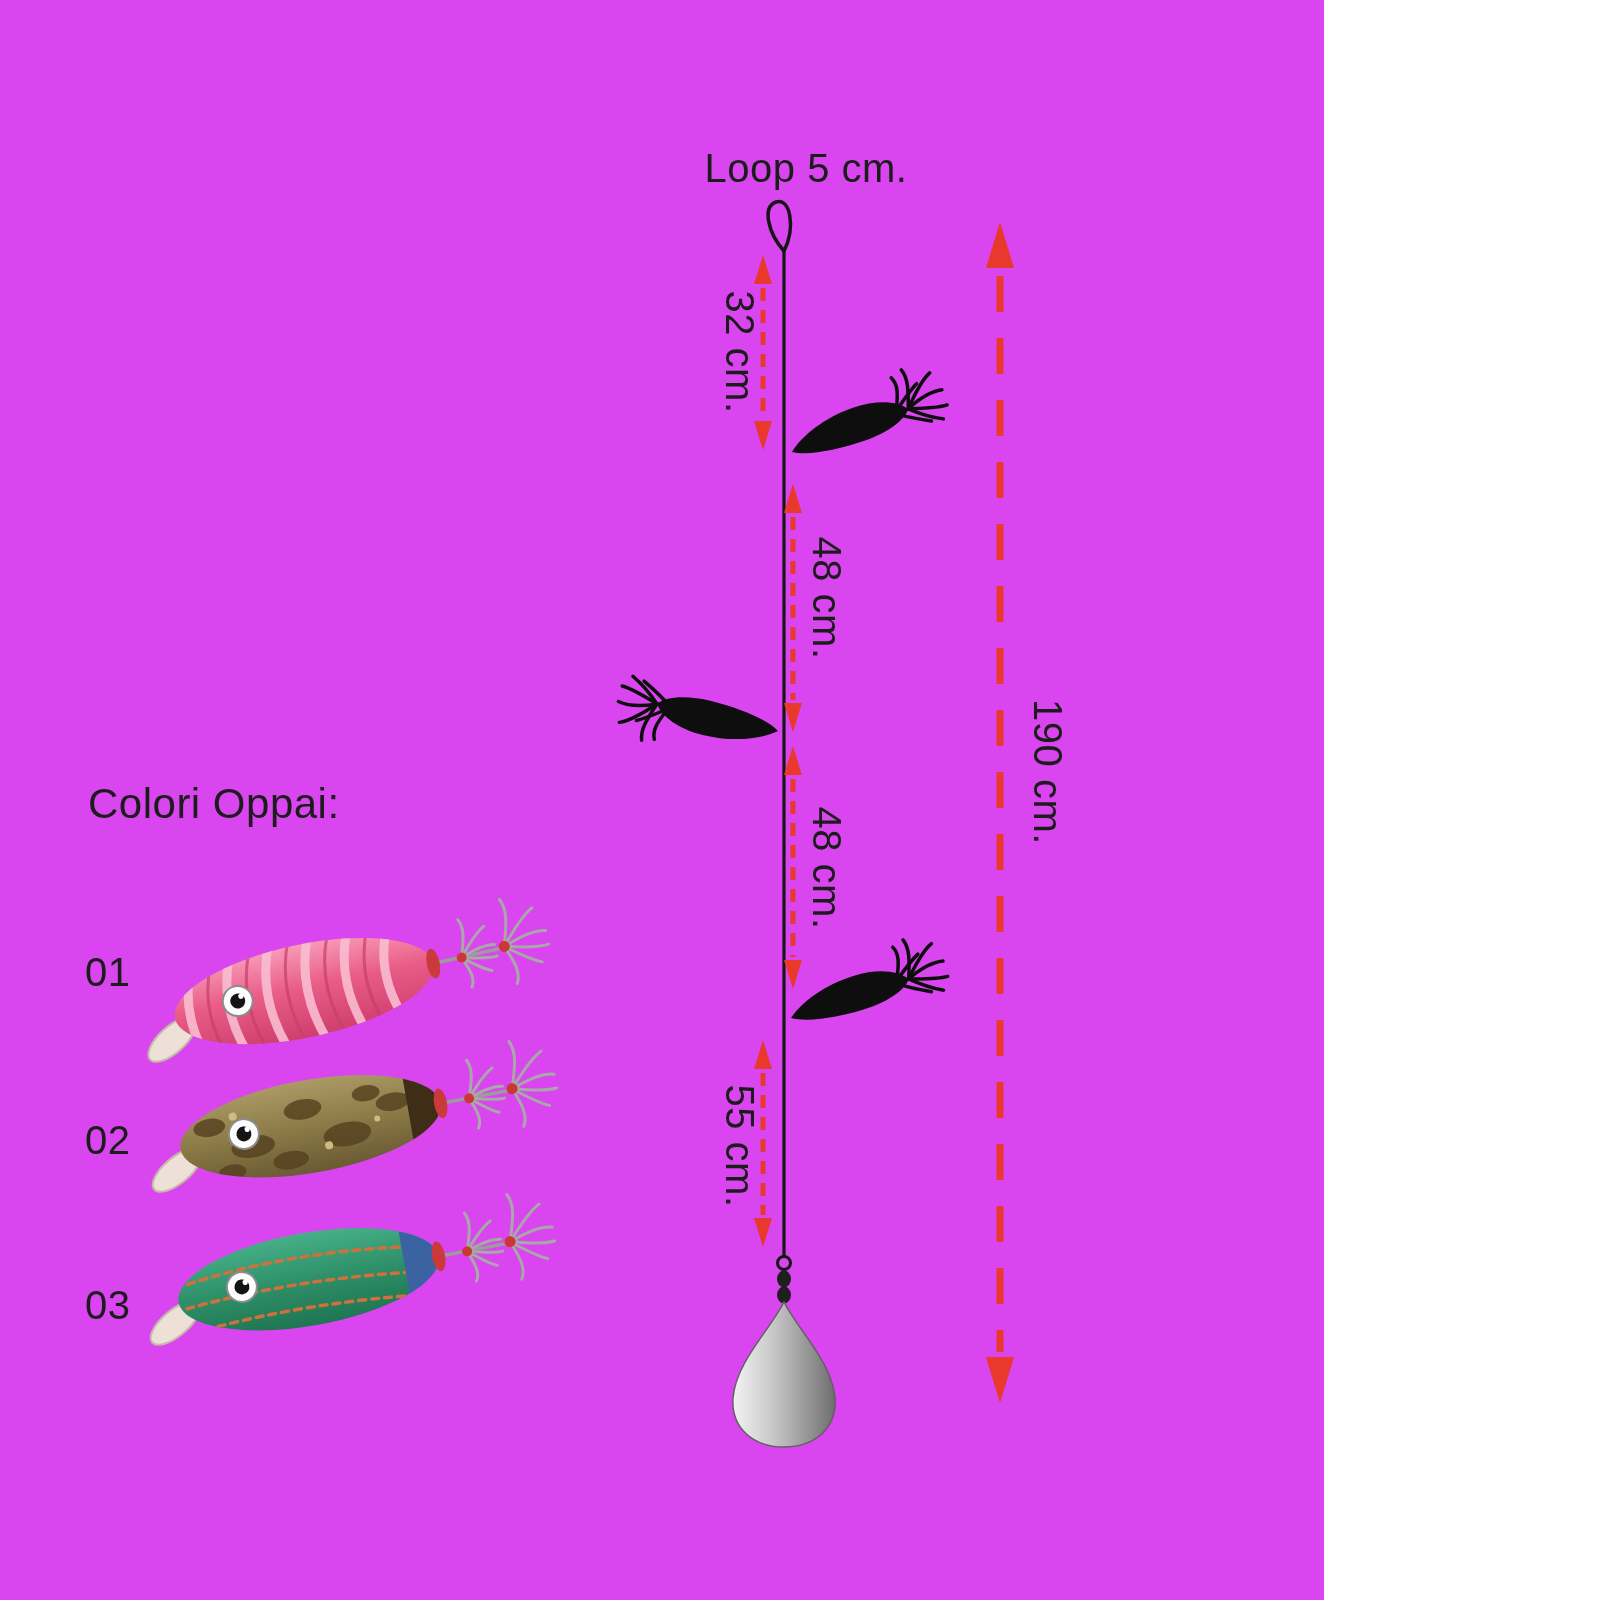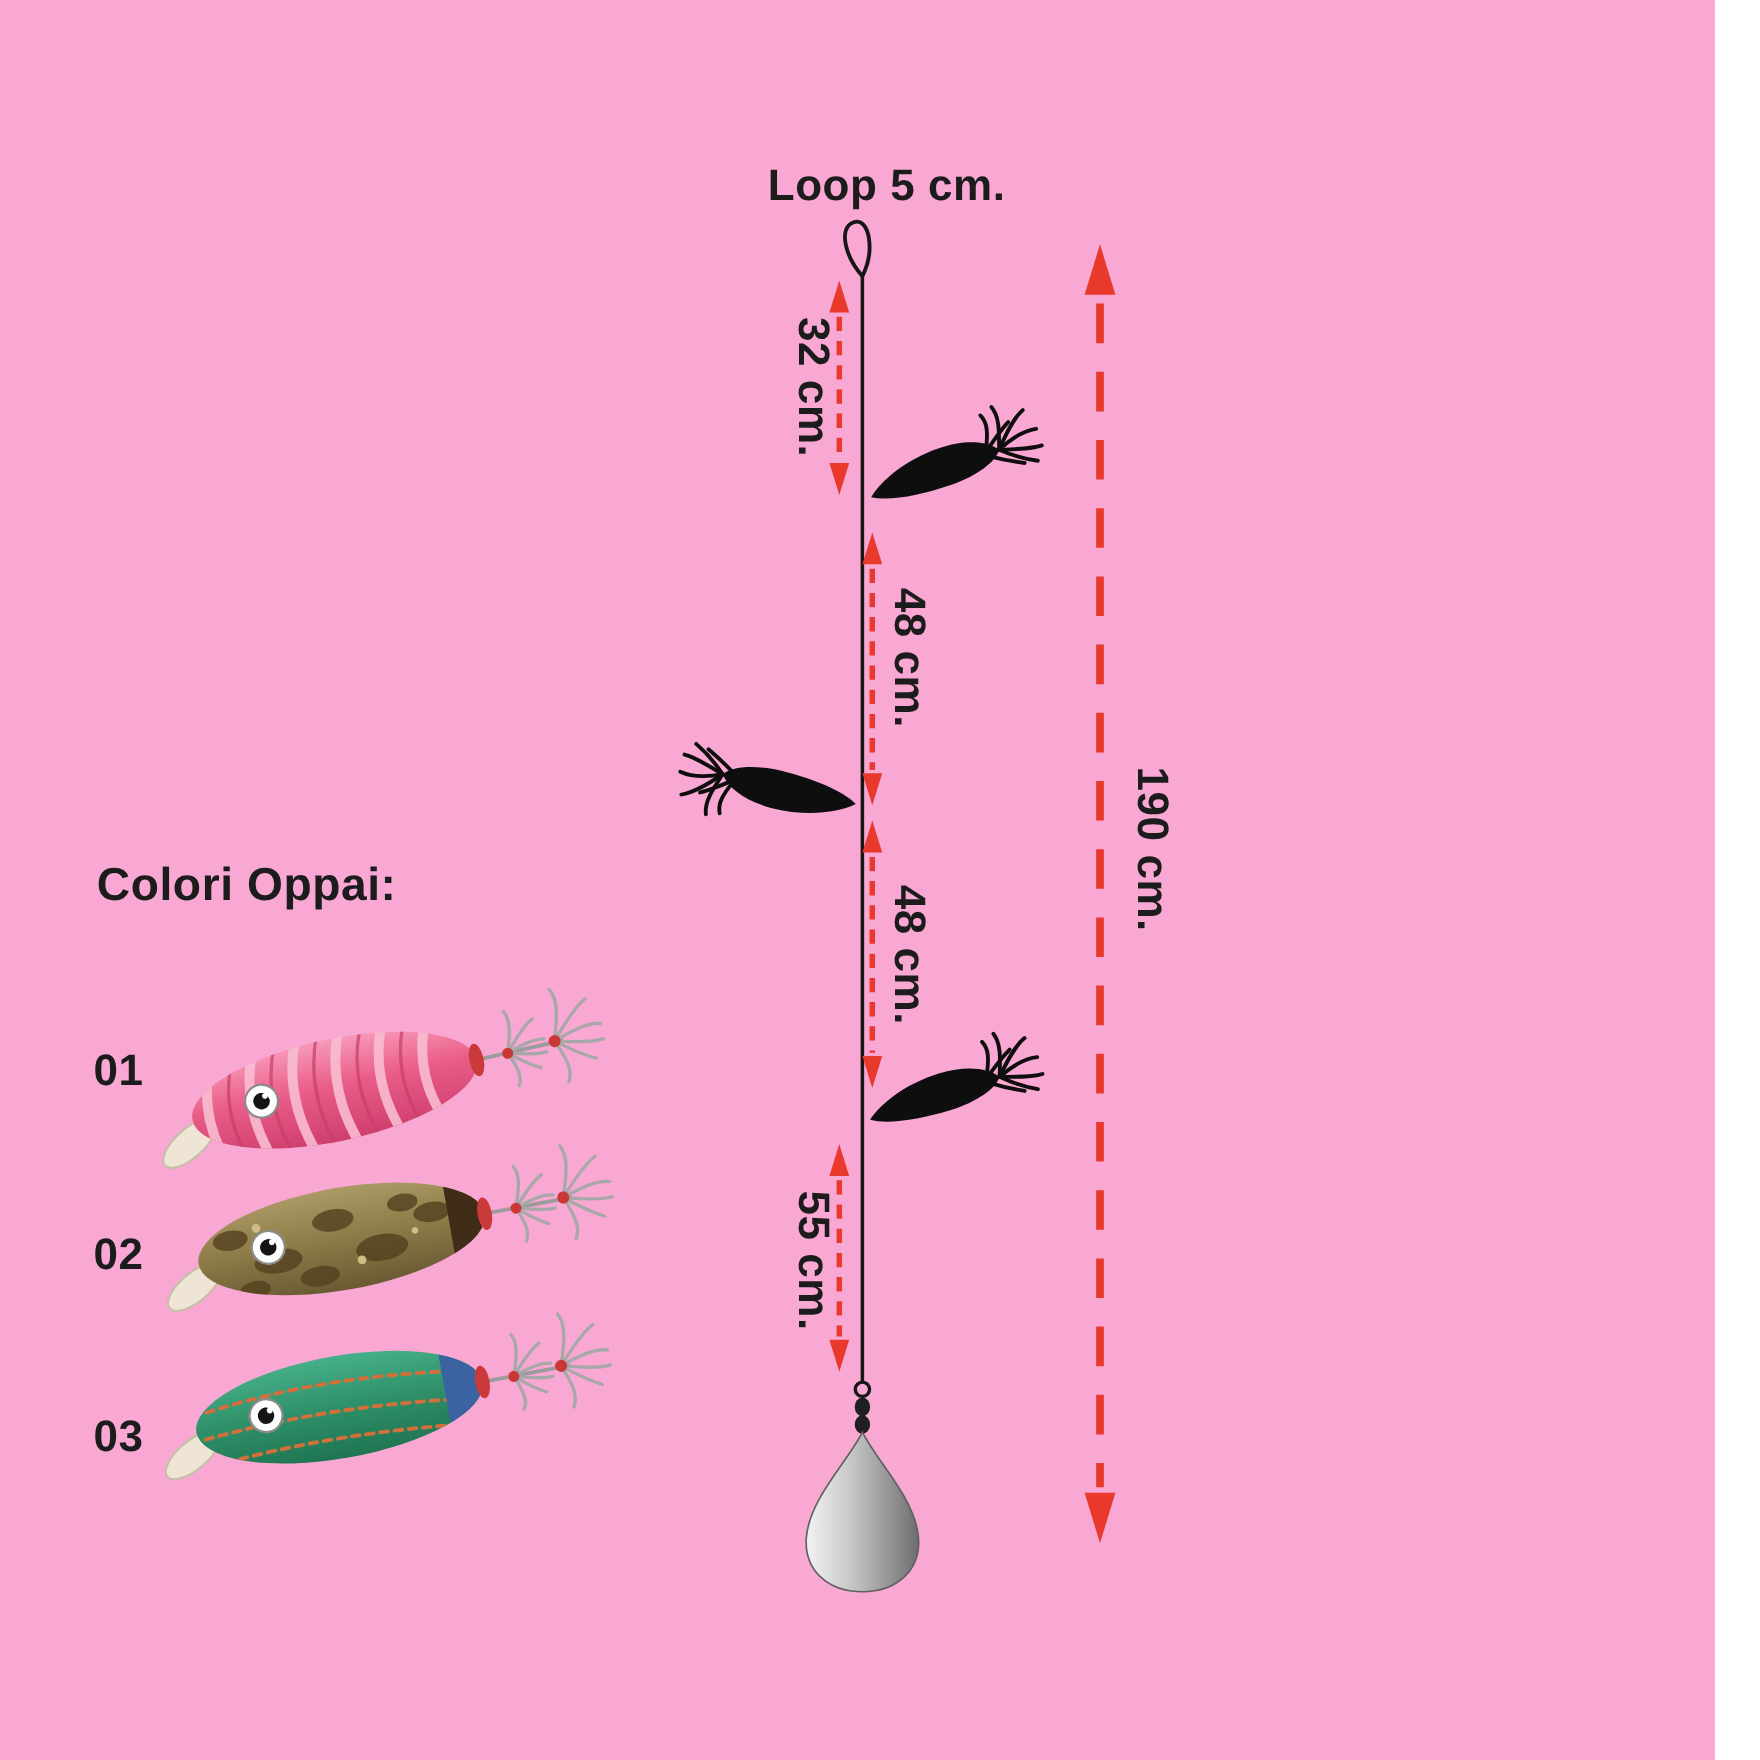--- a/index.html
+++ b/index.html
@@ -1,23 +1,22 @@
 <!DOCTYPE html>
 <html><head>
 <meta charset="utf-8">
 <style>
   html, body { margin: 0; padding: 0; background: #ffffff; }
   .canvas {
     position: relative;
-    width: 1559px;
+    width: 1324px;
     height: 1600px;
-    background: #f9a8d4;
+    background: #d946ef;
     font-family: "Liberation Sans", sans-serif;
     overflow: hidden;
-    font-weight: bold;
   }
   svg text {
     fill: #1c1c1c;
     font-family: "Liberation Sans", sans-serif;
     font-size: 40px;
     letter-spacing: 0.5px;
   }
   svg text.heading { font-size: 42px; }
 </style>
 </head>

